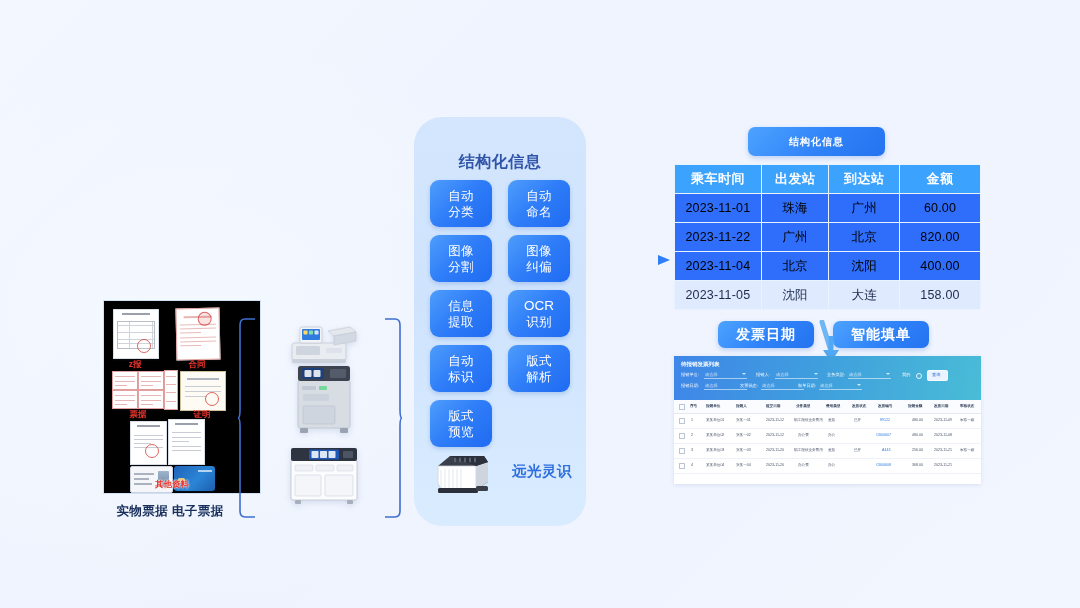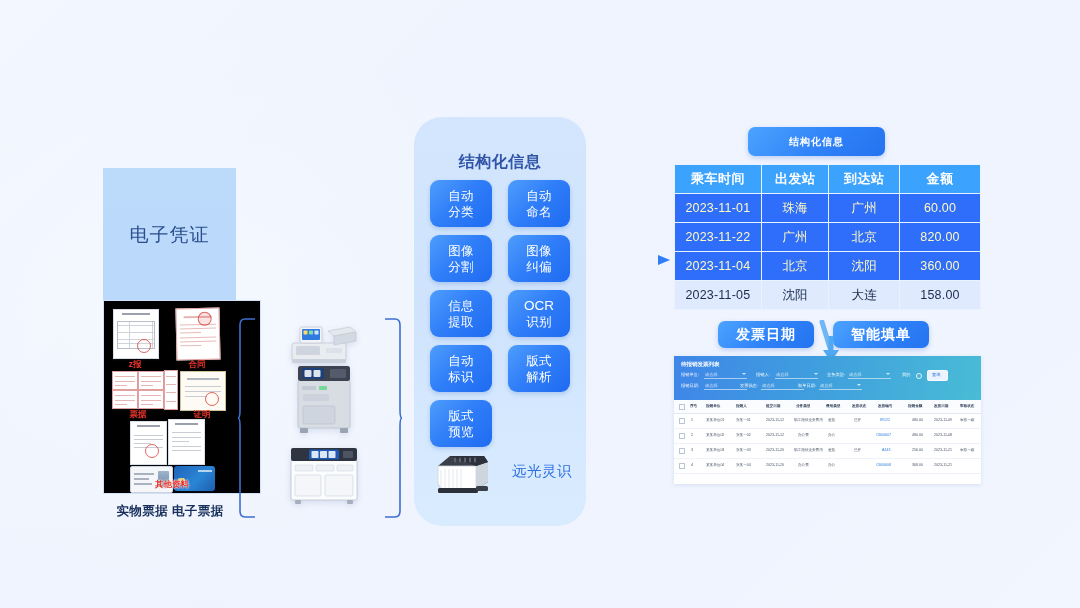--- a/index.html
+++ b/index.html
@@ -140,21 +140,21 @@
     box-shadow: 0 2px 4px rgba(30,90,190,.22);
   }
   .chip .l2 { display:block; }
   .chip.ocr .l1 { font-size: 13.5px; letter-spacing: 0; }
 
   .device-row {
     position: absolute; left: 18px; bottom: 30px; width: 140px; height: 46px;
   }
   .device-row .dev-name {
     position: absolute; right: 0; top: 12px;
-    font-size: 14.5px; color: #2f6fe0; font-weight: 400; letter-spacing: .5px;
+    font-size: 14.5px; color: #2f6fe0; font-weight: 700; letter-spacing: .5px;
   }
 
   
   .thin-arrow { position: absolute; left: 592px; top: 252px; }
 
   
   .pill {
     position: absolute; border-radius: 7px;
     background: linear-gradient(135deg,#4da3ff 0%,#2f82f8 55%,#2472f0 100%);
     color: #fff; font-weight: bold; letter-spacing: 1px;
@@ -168,21 +168,21 @@
   .info-table {
     position: absolute; left: 674px; top: 164px;
     width: 307px; border-collapse: collapse;
     table-layout: fixed;
   }
   .info-table th {
     background: #3ba2fd; color: #fff; font-size: 13px; font-weight: bold;
     height: 26px; border: 1px solid #e9f2ff; letter-spacing: .5px;
   }
   .info-table td {
-    background: #2f6dfb; color: #fef9c3; font-size: 12.5px;
+    background: #2f6dfb; color: #000000; font-size: 12.5px;
     height: 26px; text-align: center; border: 1px solid #e9f2ff;
     letter-spacing: .2px;
   }
   .info-table tr.last td {
     background: #dfeafe; color: #1b2b4b;
   }
 
   
   .shot {
     position: absolute; left: 674px; top: 356px;
@@ -216,23 +216,20 @@
   .gchk { position:absolute; left:5px; top:4px; width:4px;height:4px;border:.6px solid #b9c4d4; border-radius:.6px;}
   .down-arrow { position: absolute; left: 818px; top: 320px; }
 
   .blur-img { filter: blur(.15px); }
 </style>
 </head>
 <body>
 
 <div id="stage">
 
-  <div class="ev-panel">
-    <div class="ev-title">电子凭证</div>
-  </div>
 
   <div class="docs-panel">
     <div class="docs-grid">
 
       <div class="paper" style="left:9px; top:8px; width:44px; height:48px;">
         <div class="hdr"></div>
         <div class="grid-tbl"></div>
         <div class="stamp" style="right:7px; bottom:5px;"></div>
       </div>
 
@@ -478,21 +475,21 @@
       <tr>
         <td>2023-11-22</td>
         <td>广州</td>
         <td>北京</td>
         <td>820.00</td>
       </tr>
       <tr>
         <td>2023-11-04</td>
         <td>北京</td>
         <td>沈阳</td>
-        <td>360.00</td>
+        <td>400.00</td>
       </tr>
       <tr class="last">
         <td>2023-11-05</td>
         <td>沈阳</td>
         <td>大连</td>
         <td>158.00</td>
       </tr>
     </tbody>
   </table>
 

